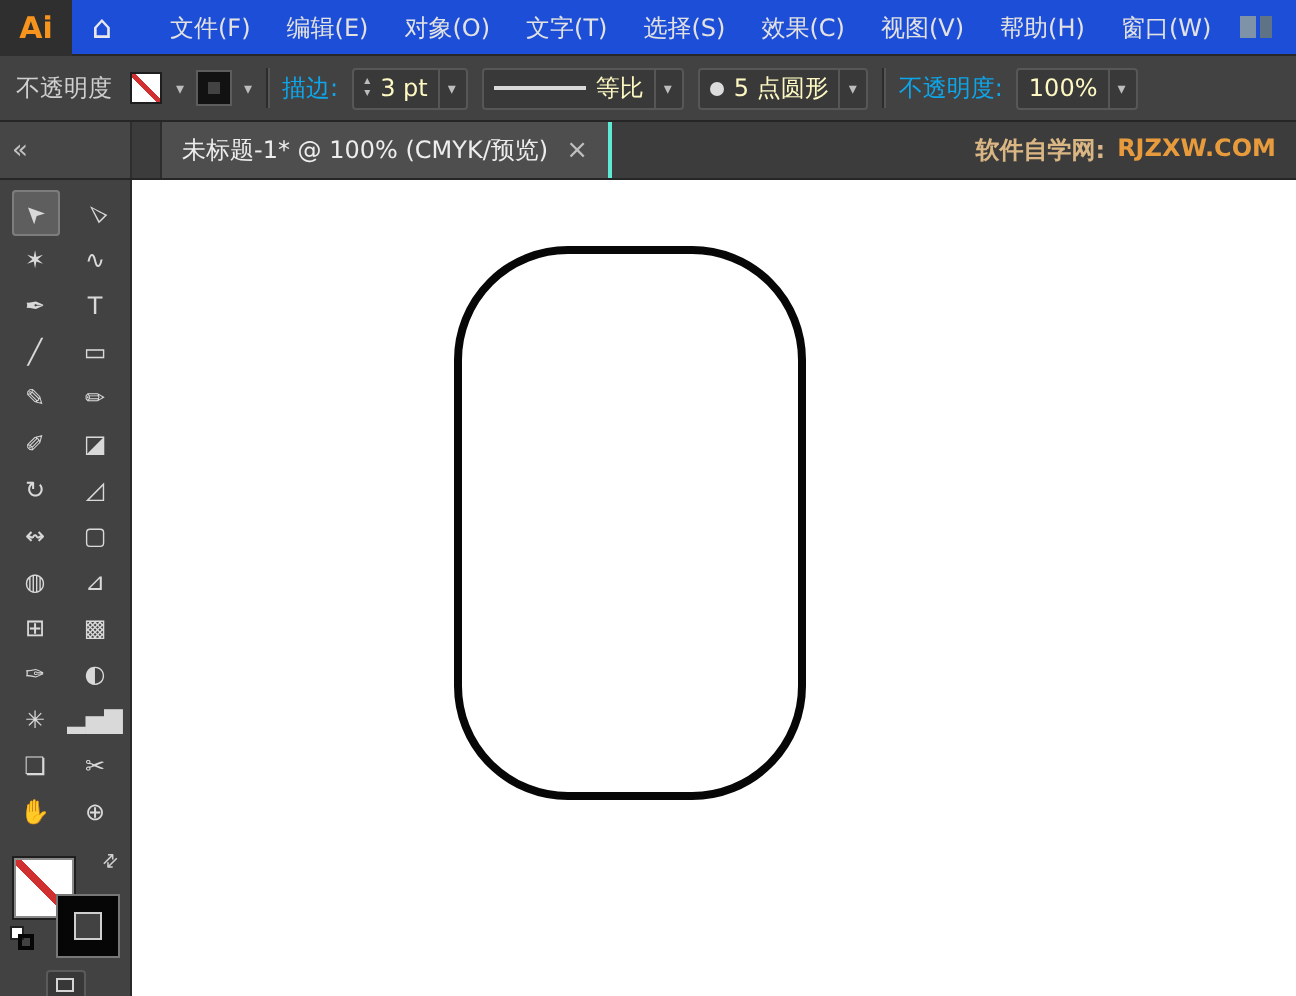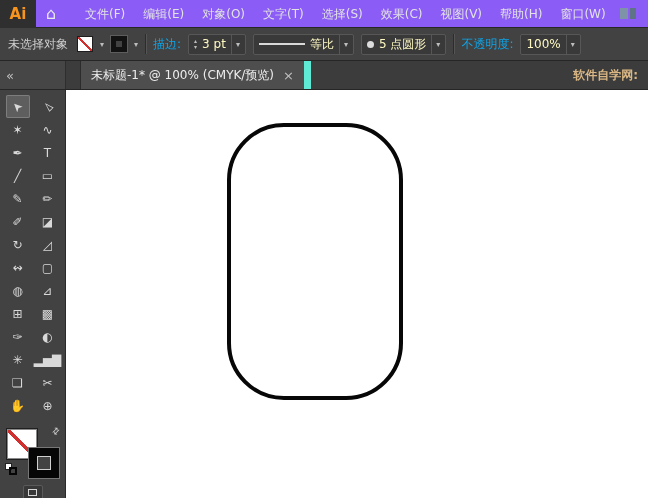--- a/index.html
+++ b/index.html
@@ -2,21 +2,21 @@
 <html><head>
 <meta charset="utf-8">
 <style>
   * { margin:0; padding:0; box-sizing:border-box; }
   html,body { width:648px; height:498px; overflow:hidden; }
   body { font-family:"DejaVu Sans", sans-serif; font-size:12px; color:#d6d6d6;
          background:#424242; -webkit-user-select:none; user-select:none; }
   .app { width:648px; height:498px; display:flex; flex-direction:column; }
 
   
-  .menubar { height:28px; background:#8b5cf6; border-bottom:1px solid #272727;
+  .menubar { height:28px; background:#1d4ed8; border-bottom:1px solid #272727;
              display:flex; align-items:center; flex:0 0 auto; }
   .logo { width:36px; height:28px; background:#2f2f2f; color:#f7941d;
           font-weight:bold; font-size:15px; display:flex; align-items:center;
           justify-content:center; }
   .home { width:30px; height:28px; display:flex; align-items:center;
           justify-content:center; font-size:16px; color:#e9e9e9; }
   .menu-items { display:flex; margin-left:10px; }
   .menu-item { padding:16px 9px; line-height:28px; font-size:12px; color:#e2e2e2; white-space:nowrap; }
   .ws-icon { margin-left:auto; margin-right:12px; display:flex; gap:2px; align-items:center; }
   .ws-icon i { display:block; width:8px; height:11px; background:#7e93a8; }
@@ -43,21 +43,21 @@
   .line-preview { width:46px; height:2px; background:#d9d9d9; }
   .brush-dot { width:7px; height:7px; border-radius:50%; background:#dcdcdc; }
 
   
   .tabrow { height:29px; background:#3c3c3c; border-bottom:1px solid #262626;
             display:flex; flex:0 0 auto; }
   .tools-header { width:66px; flex:0 0 66px; background:#464646;
                   border-right:1px solid #2e2e2e; display:flex; align-items:center;
                   padding-left:6px; color:#c2c2c2; font-size:13px; }
   .tabbar { flex:1; display:flex; align-items:center; min-width:0; }
-  .tab { margin-left:14px; height:100%; background:#4e4e4e; border-right:7px solid #5eead4;
+  .tab { margin-left:14px; height:100%; background:#4e4e4e; border-right:2px solid #5eead4;
          border-left:1px solid #2c2c2c; display:flex; align-items:center; gap:9px;
          padding:0 10px; color:#ededed; white-space:nowrap; }
   .tab-close { color:#c0c0c0; font-size:13px; }
   .site { margin-left:auto; margin-right:10px; display:flex; gap:6px; font-weight:bold;
           white-space:nowrap; }
   .site-label { color:#d9b684;margin-left:38px; }
   .site-url { color:#e89b3c; }
 
   
   .main { flex:1; display:flex; min-height:0; }
@@ -110,21 +110,21 @@
         <span class="menu-item">帮助(H)</span>
         <span class="menu-item">窗口(W)</span>
       </div>
     <div class="ws-icon">
         <i></i>
         <i></i>
       </div>
   </div>
 
   <div class="controlbar">
-    <span class="status">未选择对象</span>
+    <span class="status">不透明度</span>
     <span class="mini-fill"></span>
     <span class="dd">▾</span>
     <span class="mini-stroke"></span>
     <span class="dd">▾</span>
     <span class="vsep"></span>
     <span class="cb-label">描边:</span>
     <span class="field">
       <span class="stepper">
         <span>▴</span>
         <span>▾</span>
@@ -162,20 +162,21 @@
     <div class="tools-header">
       <span>«</span>
     </div>
     <div class="tabbar">
       <div class="tab">
         <span>未标题-1* @ 100% (CMYK/预览)</span>
         <span class="tab-close">×</span>
       </div>
       <div class="site">
         <span class="site-label">软件自学网:</span>
+        <span class="site-url">RJZXW.COM</span>
       </div>
     </div>
   </div>
 
   <div class="main">
     <div class="toolbar">
       <div class="tools-grid">
           <div class="tool active">
             <span class="glyph" style="transform: rotate(-135deg);">➤</span>
           </div>

